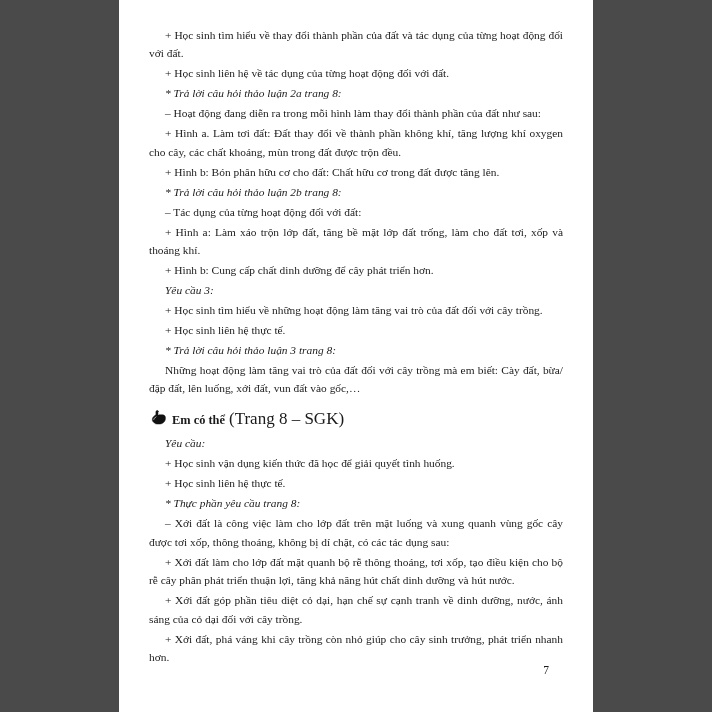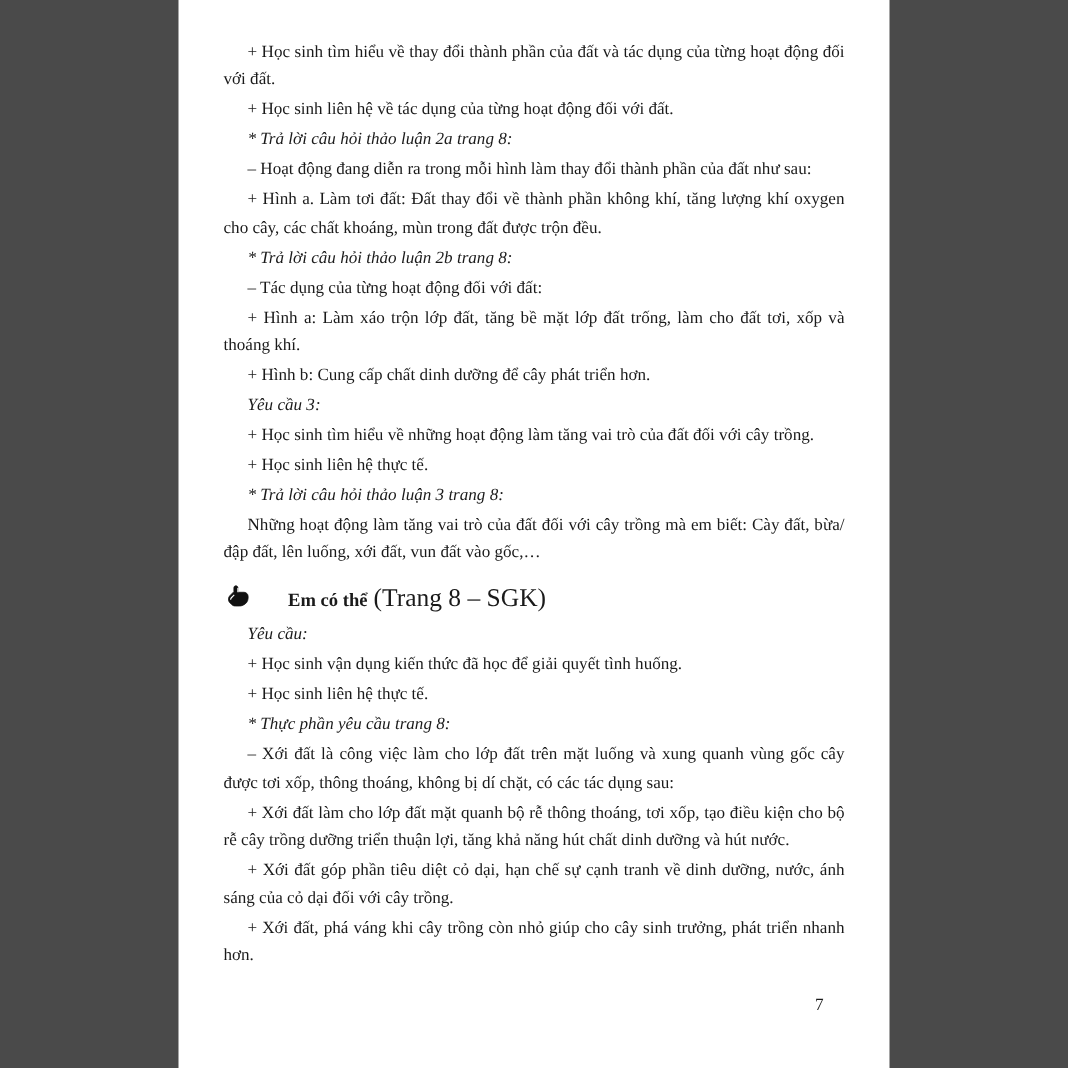--- a/index.html
+++ b/index.html
@@ -52,21 +52,20 @@
     height: 20px;
     position: relative;
     top: 4px;
     margin-right: 3px;
     flex: 0 0 auto;
   }
   .callout-title {
     font-weight: bold;
     font-size: 12.4px;
     margin-right: 4px;
-    margin-left: 20px;
   }
   .callout-sub {
     font-size: 17px;
   }
   .page-number {
     position: absolute;
     right: 44px;
     bottom: 36px;
     font-size: 11.5px;
   }
@@ -76,20 +75,21 @@
 
 <div class="page">
   <div class="doc-body">
 
     <div>
       <p class="para">+ Học sinh tìm hiểu về thay đổi thành phần của đất và tác dụng của từng hoạt động đối với đất.</p>
       <p class="para">+ Học sinh liên hệ về tác dụng của từng hoạt động đối với đất.</p>
       <p class="para heading-italic">* Trả lời câu hỏi thảo luận 2a trang 8:</p>
       <p class="para">– Hoạt động đang diễn ra trong mỗi hình làm thay đổi thành phần của đất như sau:</p>
       <p class="para">+ Hình a. Làm tơi đất: Đất thay đổi về thành phần không khí, tăng lượng khí oxygen cho cây, các chất khoáng, mùn trong đất được trộn đều.</p>
+      <p class="para">+ Hình b: Bón phân hữu cơ cho đất: Chất hữu cơ trong đất được tăng lên.</p>
       <p class="para heading-italic">* Trả lời câu hỏi thảo luận 2b trang 8:</p>
       <p class="para">– Tác dụng của từng hoạt động đối với đất:</p>
       <p class="para">+ Hình a: Làm xáo trộn lớp đất, tăng bề mặt lớp đất trống, làm cho đất tơi, xốp và thoáng khí.</p>
       <p class="para">+ Hình b: Cung cấp chất dinh dưỡng để cây phát triển hơn.</p>
       <p class="para italic">Yêu cầu 3:</p>
       <p class="para">+ Học sinh tìm hiểu về những hoạt động làm tăng vai trò của đất đối với cây trồng.</p>
       <p class="para">+ Học sinh liên hệ thực tế.</p>
       <p class="para heading-italic">* Trả lời câu hỏi thảo luận 3 trang 8:</p>
       <p class="para">Những hoạt động làm tăng vai trò của đất đối với cây trồng mà em biết: Cày đất, bừa/đập đất, lên luống, xới đất, vun đất vào gốc,…</p>
     </div>
@@ -105,21 +105,21 @@
       <span class="callout-title">Em có thể</span>
       <span class="callout-sub">(Trang 8 – SGK)</span>
     </div>
 
     <div>
       <p class="para italic">Yêu cầu:</p>
       <p class="para">+ Học sinh vận dụng kiến thức đã học để giải quyết tình huống.</p>
       <p class="para">+ Học sinh liên hệ thực tế.</p>
       <p class="para heading-italic">* Thực phần yêu cầu trang 8:</p>
       <p class="para">– Xới đất là công việc làm cho lớp đất trên mặt luống và xung quanh vùng gốc cây được tơi xốp, thông thoáng, không bị dí chặt, có các tác dụng sau:</p>
-      <p class="para">+ Xới đất làm cho lớp đất mặt quanh bộ rễ thông thoáng, tơi xốp, tạo điều kiện cho bộ rễ cây trồng dưỡng triển thuận lợi, tăng khả năng hút chất dinh dưỡng và hút nước.</p>
+      <p class="para">+ Xới đất làm cho lớp đất mặt quanh bộ rễ thông thoáng, tơi xốp, tạo điều kiện cho bộ rễ cây phân phát triển thuận lợi, tăng khả năng hút chất dinh dưỡng và hút nước.</p>
       <p class="para">+ Xới đất góp phần tiêu diệt cỏ dại, hạn chế sự cạnh tranh về dinh dưỡng, nước, ánh sáng của cỏ dại đối với cây trồng.</p>
       <p class="para">+ Xới đất, phá váng khi cây trồng còn nhỏ giúp cho cây sinh trưởng, phát triển nhanh hơn.</p>
     </div>
 
   </div>
 
   <div class="page-number">7</div>
 </div>
 
 </body></html>

